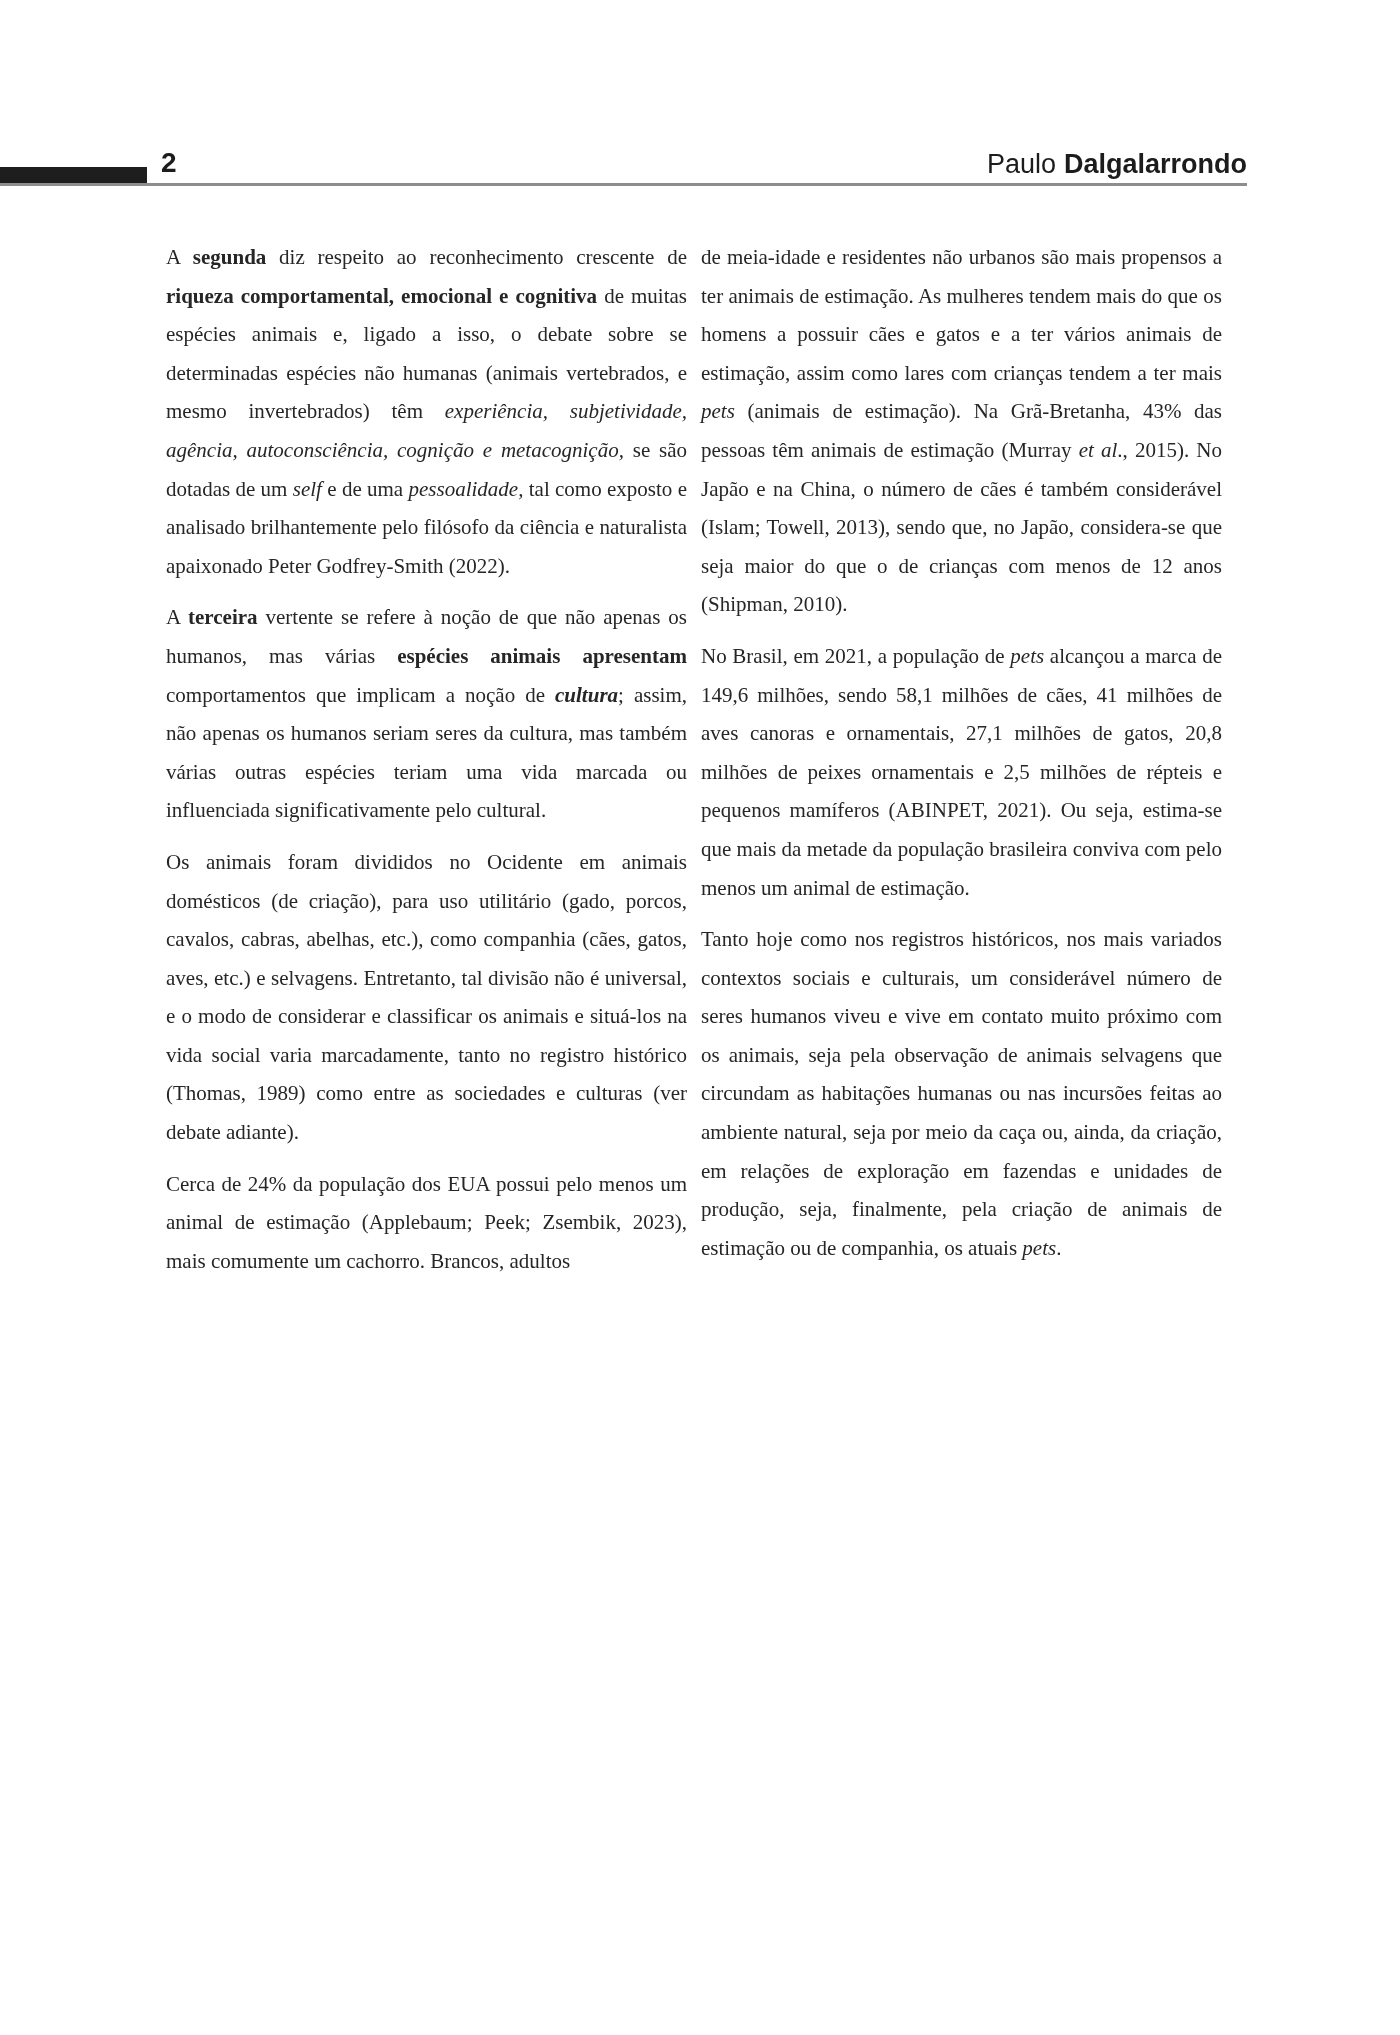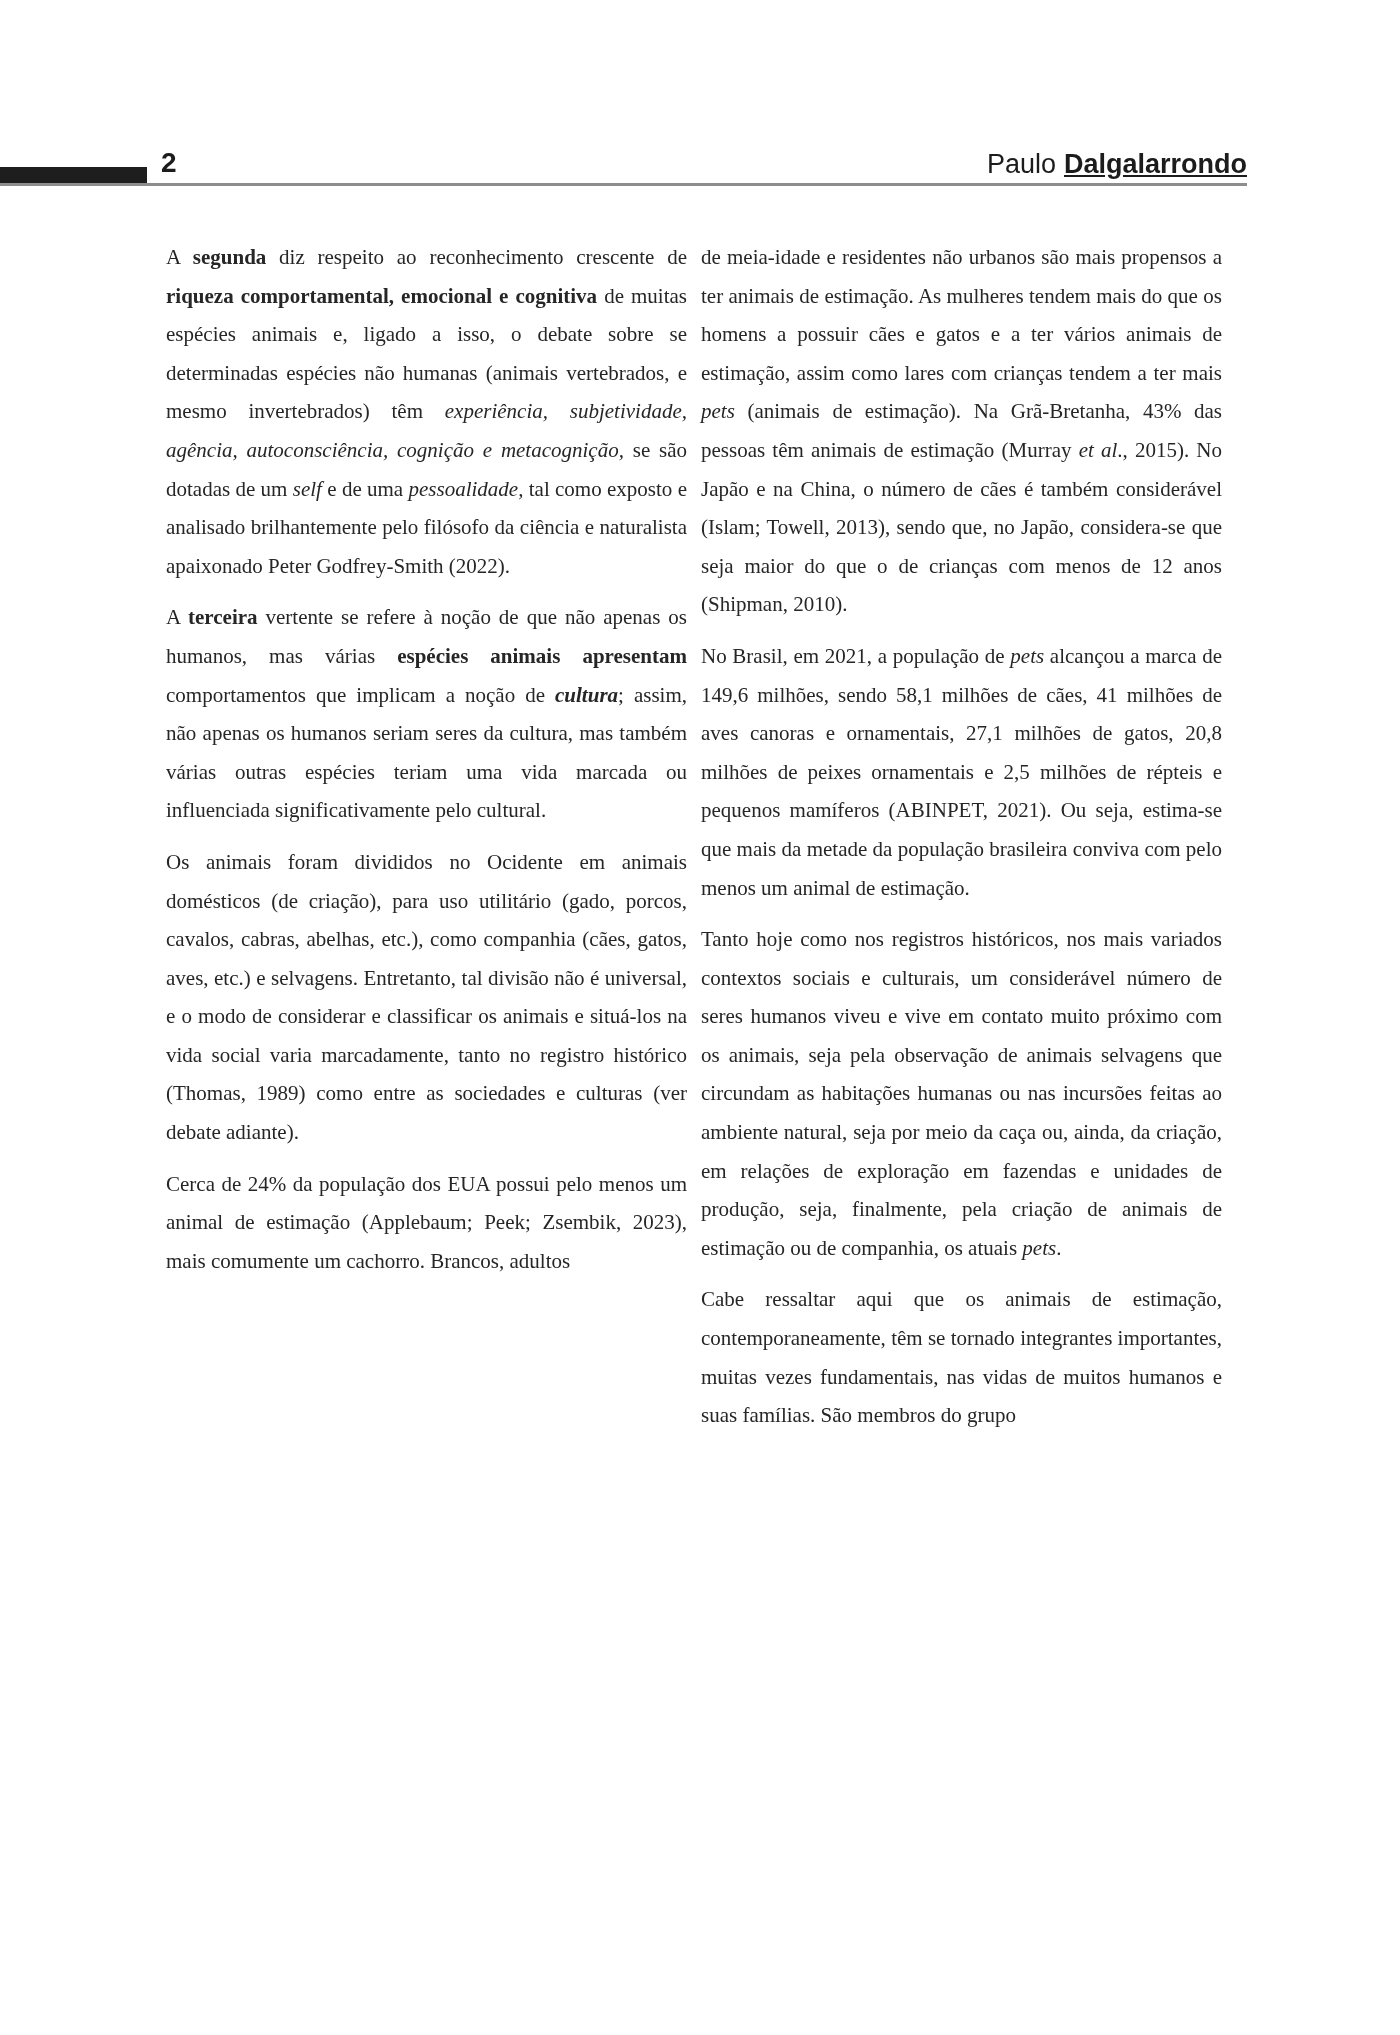--- a/index.html
+++ b/index.html
@@ -51,21 +51,20 @@
     line-height: 28px;
     color: #1c1c1c;
     white-space: nowrap;
   }
   .running-head .first {
     font-weight: normal;
     margin-right: 8px;
   }
   .running-head .last {
     font-weight: bold;
-    text-decoration: underline;
   }
   
   .column {
     position: absolute;
     top: 238px;
     width: 521px;
     font-family: "Liberation Serif", serif;
     font-size: 21px;
     line-height: 38.6px;
     color: #262626;
@@ -102,16 +101,15 @@
     <p class="para"><span class="run-n">A </span><span class="run-b">segunda</span><span class="run-n"> diz respeito ao reconhecimento crescente de </span><span class="run-b">riqueza comportamental, emocional e cognitiva</span><span class="run-n"> de muitas espécies animais e, ligado a isso, o debate sobre se determinadas espécies não humanas (animais vertebrados, e mesmo invertebrados) têm </span><span class="run-i">experiência, subjetividade, agência, autoconsciência, cognição e metacognição,</span><span class="run-n"> se são dotadas de um </span><span class="run-i">self</span><span class="run-n"> e de uma </span><span class="run-i">pessoalidade,</span><span class="run-n"> tal como exposto e analisado brilhantemente pelo filósofo da ciência e naturalista apaixonado Peter Godfrey-Smith (2022).</span></p>
     <p class="para"><span class="run-n">A </span><span class="run-b">terceira</span><span class="run-n"> vertente se refere à noção de que não apenas os humanos, mas várias </span><span class="run-b">espécies animais apresentam</span><span class="run-n"> comportamentos que implicam a noção de </span><span class="run-bi">cultura</span><span class="run-n">; assim, não apenas os humanos seriam seres da cultura, mas também várias outras espécies teriam uma vida marcada ou influenciada significativamente pelo cultural.</span></p>
     <p class="para"><span class="run-n">Os animais foram divididos no Ocidente em animais domésticos (de criação), para uso utilitário (gado, porcos, cavalos, cabras, abelhas, etc.), como companhia (cães, gatos, aves, etc.) e selvagens. Entretanto, tal divisão não é universal, e o modo de considerar e classificar os animais e situá-los na vida social varia marcadamente, tanto no registro histórico (Thomas, 1989) como entre as sociedades e culturas (ver debate adiante).</span></p>
     <p class="para"><span class="run-n">Cerca de 24% da população dos EUA possui pelo menos um animal de estimação (Applebaum; Peek; Zsembik, 2023), mais comumente um cachorro. Brancos, adultos</span></p>
   </div>
 
   <div class="column col-right">
     <p class="para"><span class="run-n">de meia-idade e residentes não urbanos são mais propensos a ter animais de estimação. As mulheres tendem mais do que os homens a possuir cães e gatos e a ter vários animais de estimação, assim como lares com crianças tendem a ter mais </span><span class="run-i">pets</span><span class="run-n"> (animais de estimação). Na Grã-Bretanha, 43% das pessoas têm animais de estimação (Murray </span><span class="run-i">et al</span><span class="run-n">., 2015). No Japão e na China, o número de cães é também considerável (Islam; Towell, 2013), sendo que, no Japão, considera-se que seja maior do que o de crianças com menos de 12 anos (Shipman, 2010).</span></p>
     <p class="para"><span class="run-n">No Brasil, em 2021, a população de </span><span class="run-i">pets</span><span class="run-n"> alcançou a marca de 149,6 milhões, sendo 58,1 milhões de cães, 41 milhões de aves canoras e ornamentais, 27,1 milhões de gatos, 20,8 milhões de peixes ornamentais e 2,5 milhões de répteis e pequenos mamíferos (ABINPET, 2021). Ou seja, estima-se que mais da metade da população brasileira conviva com pelo menos um animal de estimação.</span></p>
     <p class="para"><span class="run-n">Tanto hoje como nos registros históricos, nos mais variados contextos sociais e culturais, um considerável número de seres humanos viveu e vive em contato muito próximo com os animais, seja pela observação de animais selvagens que circundam as habitações humanas ou nas incursões feitas ao ambiente natural, seja por meio da caça ou, ainda, da criação, em relações de exploração em fazendas e unidades de produção, seja, finalmente, pela criação de animais de estimação ou de companhia, os atuais </span><span class="run-i">pets</span><span class="run-n">.</span></p>
-    <p class="para"><span class="run-n">Cabe ressaltar aqui que os animais de estimação, contemporaneamente, têm se tornado integrantes importantes, muitas vezes fundamentais, nas vidas de muitos humanos e suas famílias. São membros do grupo</span></p>
   </div>
 
 </div>
 
 </body></html>

